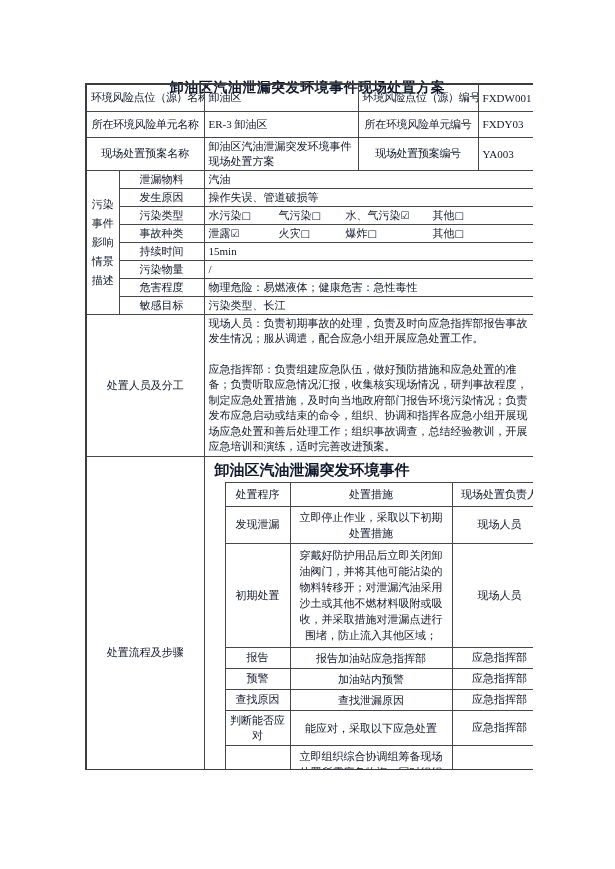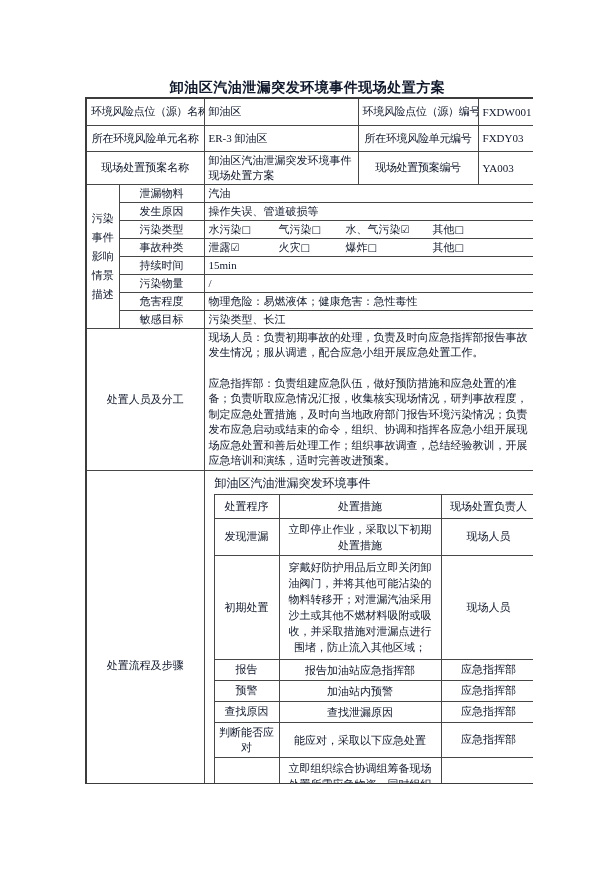--- a/index.html
+++ b/index.html
@@ -5,21 +5,21 @@
   html,body{margin:0;padding:0;background:#ffffff;}
   .page{
     position:relative;width:615px;height:869px;background:#ffffff;overflow:hidden;
     font-family:"Liberation Serif","DejaVu Serif",serif;color:#0f172a;
   }
   .doc-title{
     position:absolute;top:79px;left:0;width:100%;text-align:center;
     font-size:14px;font-weight:bold;letter-spacing:.5px;
   }
   .table-wrap{
-    position:absolute;top:97px;left:85px;width:448px;height:686px;
+    position:absolute;top:83px;left:85px;width:448px;height:686px;
     overflow:hidden;border-bottom:1.5px solid #3c3c3c;
   }
   table.outer{
     border-collapse:collapse;table-layout:fixed;width:448px;
     border:2px solid #3c3c3c;
   }
   table.outer td{
     border:1px solid #474747;font-size:11px;padding:1px 4px;
     vertical-align:middle;overflow:hidden;
   }
@@ -31,23 +31,23 @@
     padding:0 5px;word-break:break-all;
   }
   .attr{text-align:center;white-space:nowrap;}
   .opt{display:inline-block;}
   .o1{width:70px;}.o2{width:67px;}.o3{width:87px;}
   .mk{font-family:"DejaVu Sans",sans-serif;font-size:10px;}
   .para{vertical-align:middle;text-align:left;padding:4px 6px;line-height:15.5px;}
   .p2{margin-top:15px;}
   .proc-label{vertical-align:middle;padding-bottom:95px;}
   .proc-cell{vertical-align:top;padding:0 0 0 0;}
-  .event-title{font-weight:normal;font-size:12px;padding:3px 0 2px 6px;}
+  .event-title{font-weight:bold;font-size:15px;padding:3px 0 2px 6px;}
   table.inner{
-    border-collapse:collapse;table-layout:fixed;width:322px;margin-left:5px;
+    border-collapse:collapse;table-layout:fixed;width:322px;margin-left:16px;
   }
   table.inner td{
     border:1px solid #474747;font-size:11px;padding:2px 4px;vertical-align:middle;
   }
   .ih td{text-align:center;height:19px;}
   .step{text-align:center;word-break:break-all;}
   .measure{text-align:center;line-height:16px;}
   .owner{text-align:center;}
   .h27{height:27px;}.h26{height:26px;margin-top:28px;}.h33{height:33px;}
   .h15{height:15px;}.hp{height:142px;}

